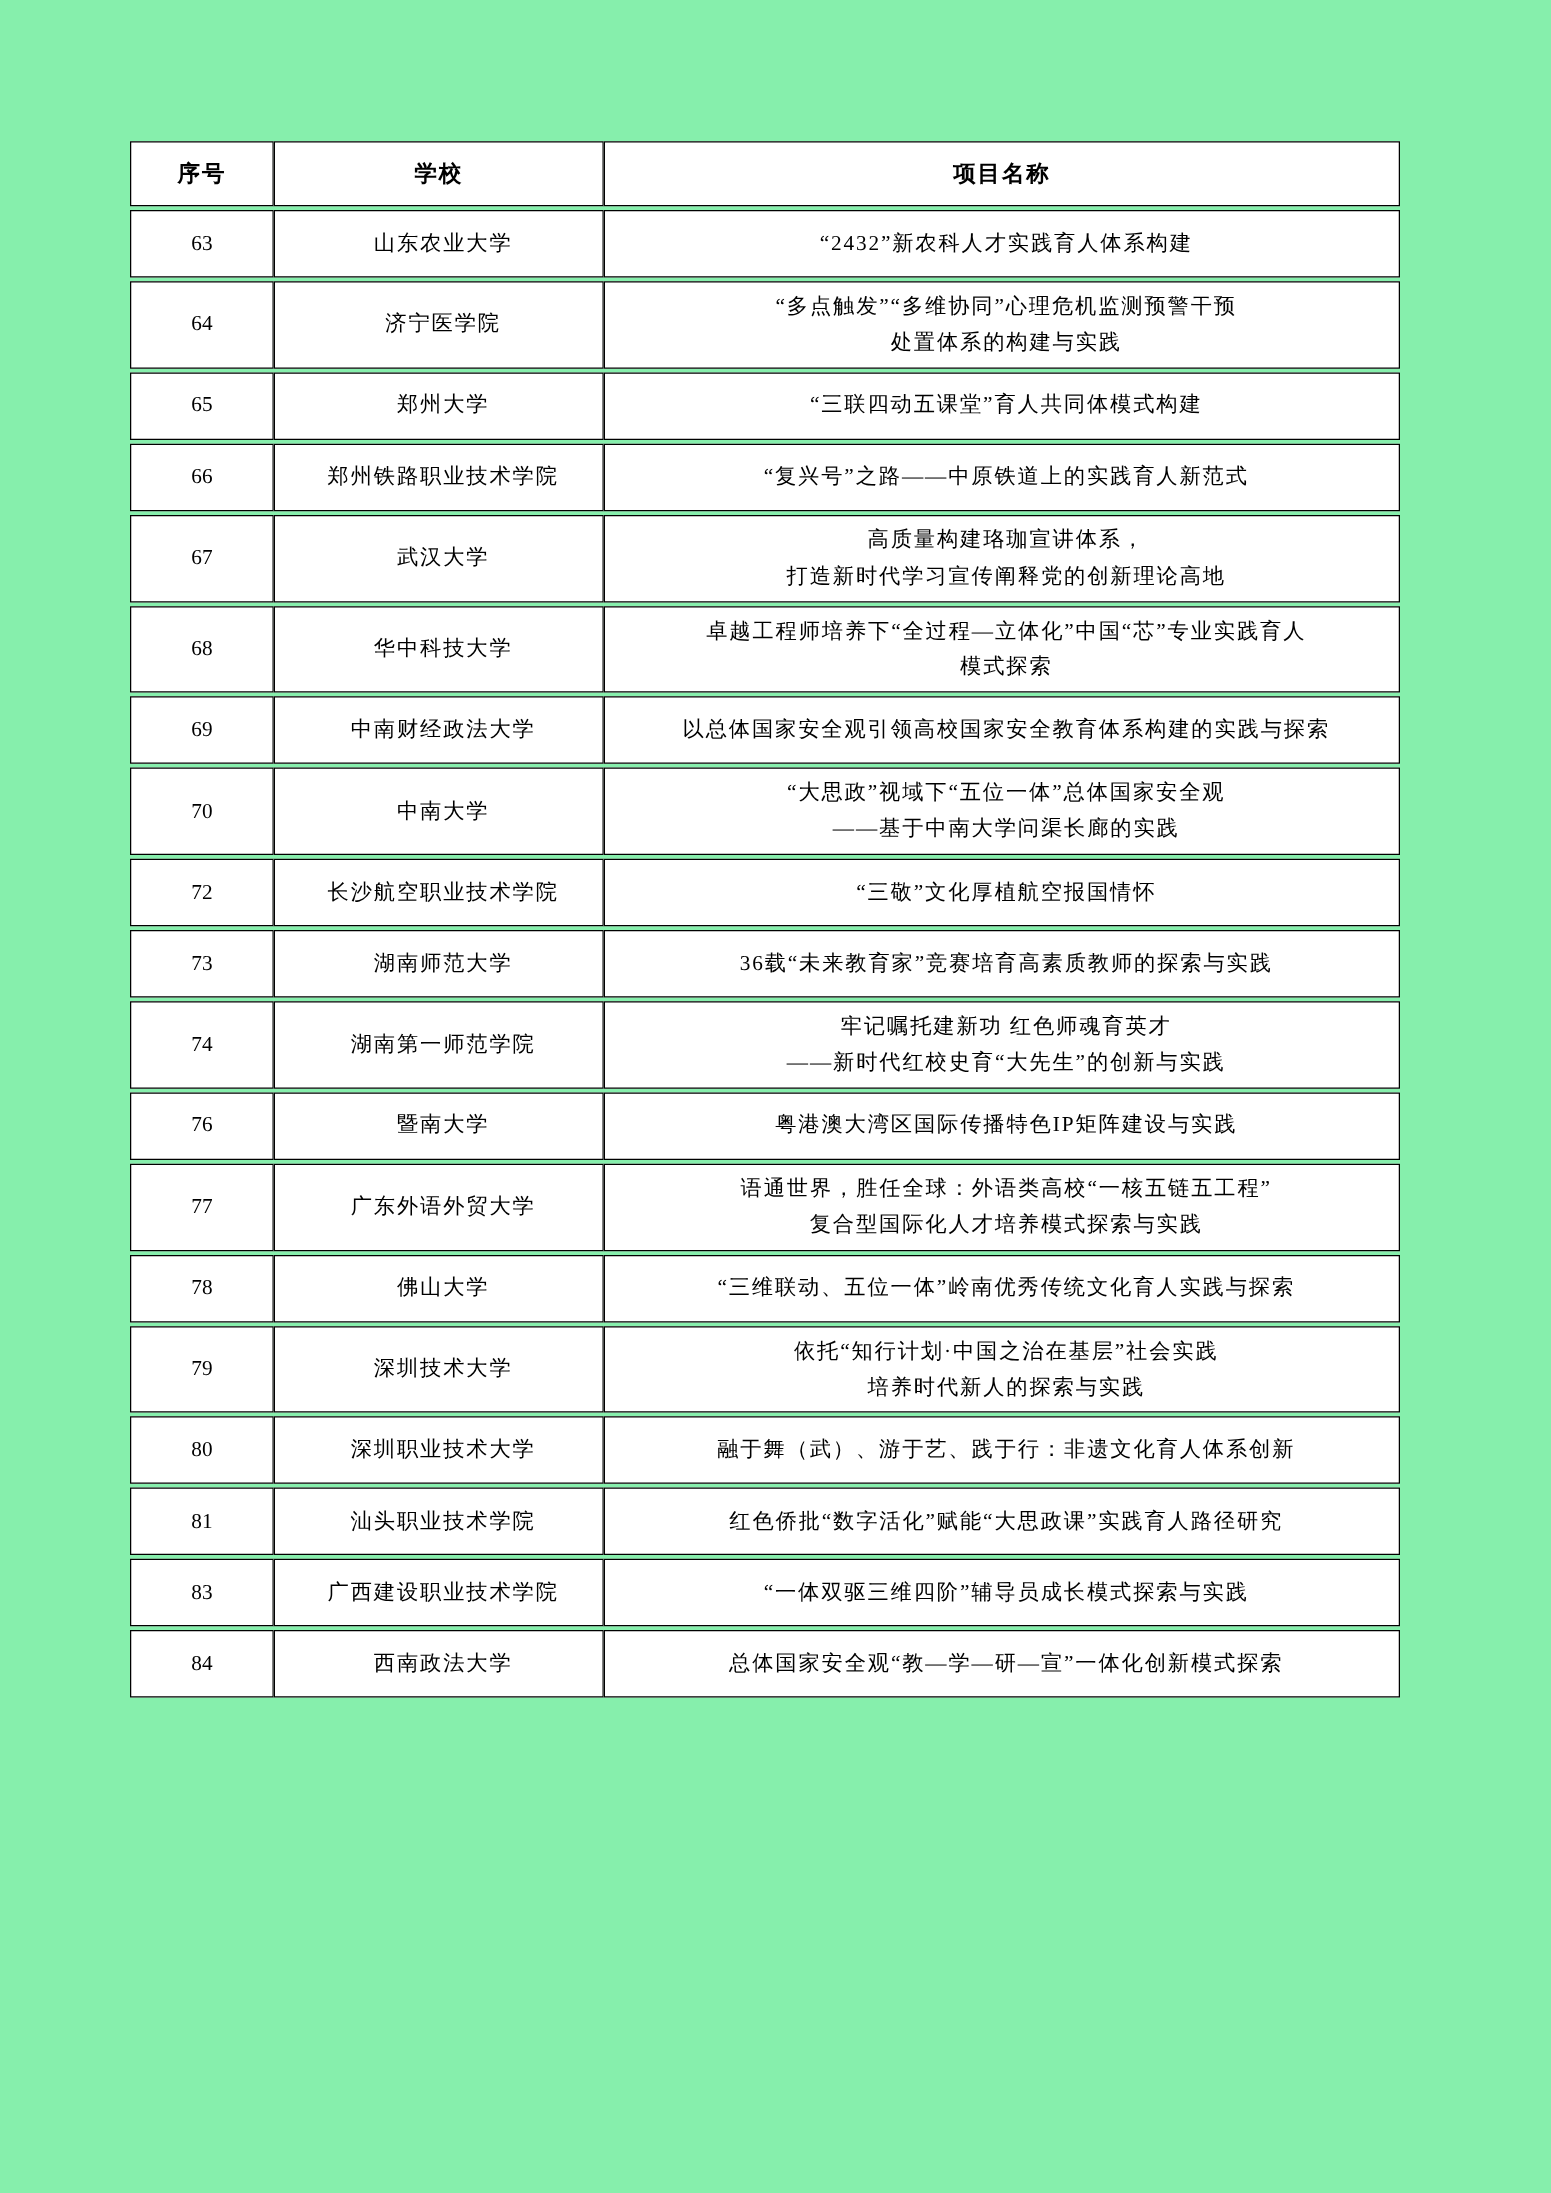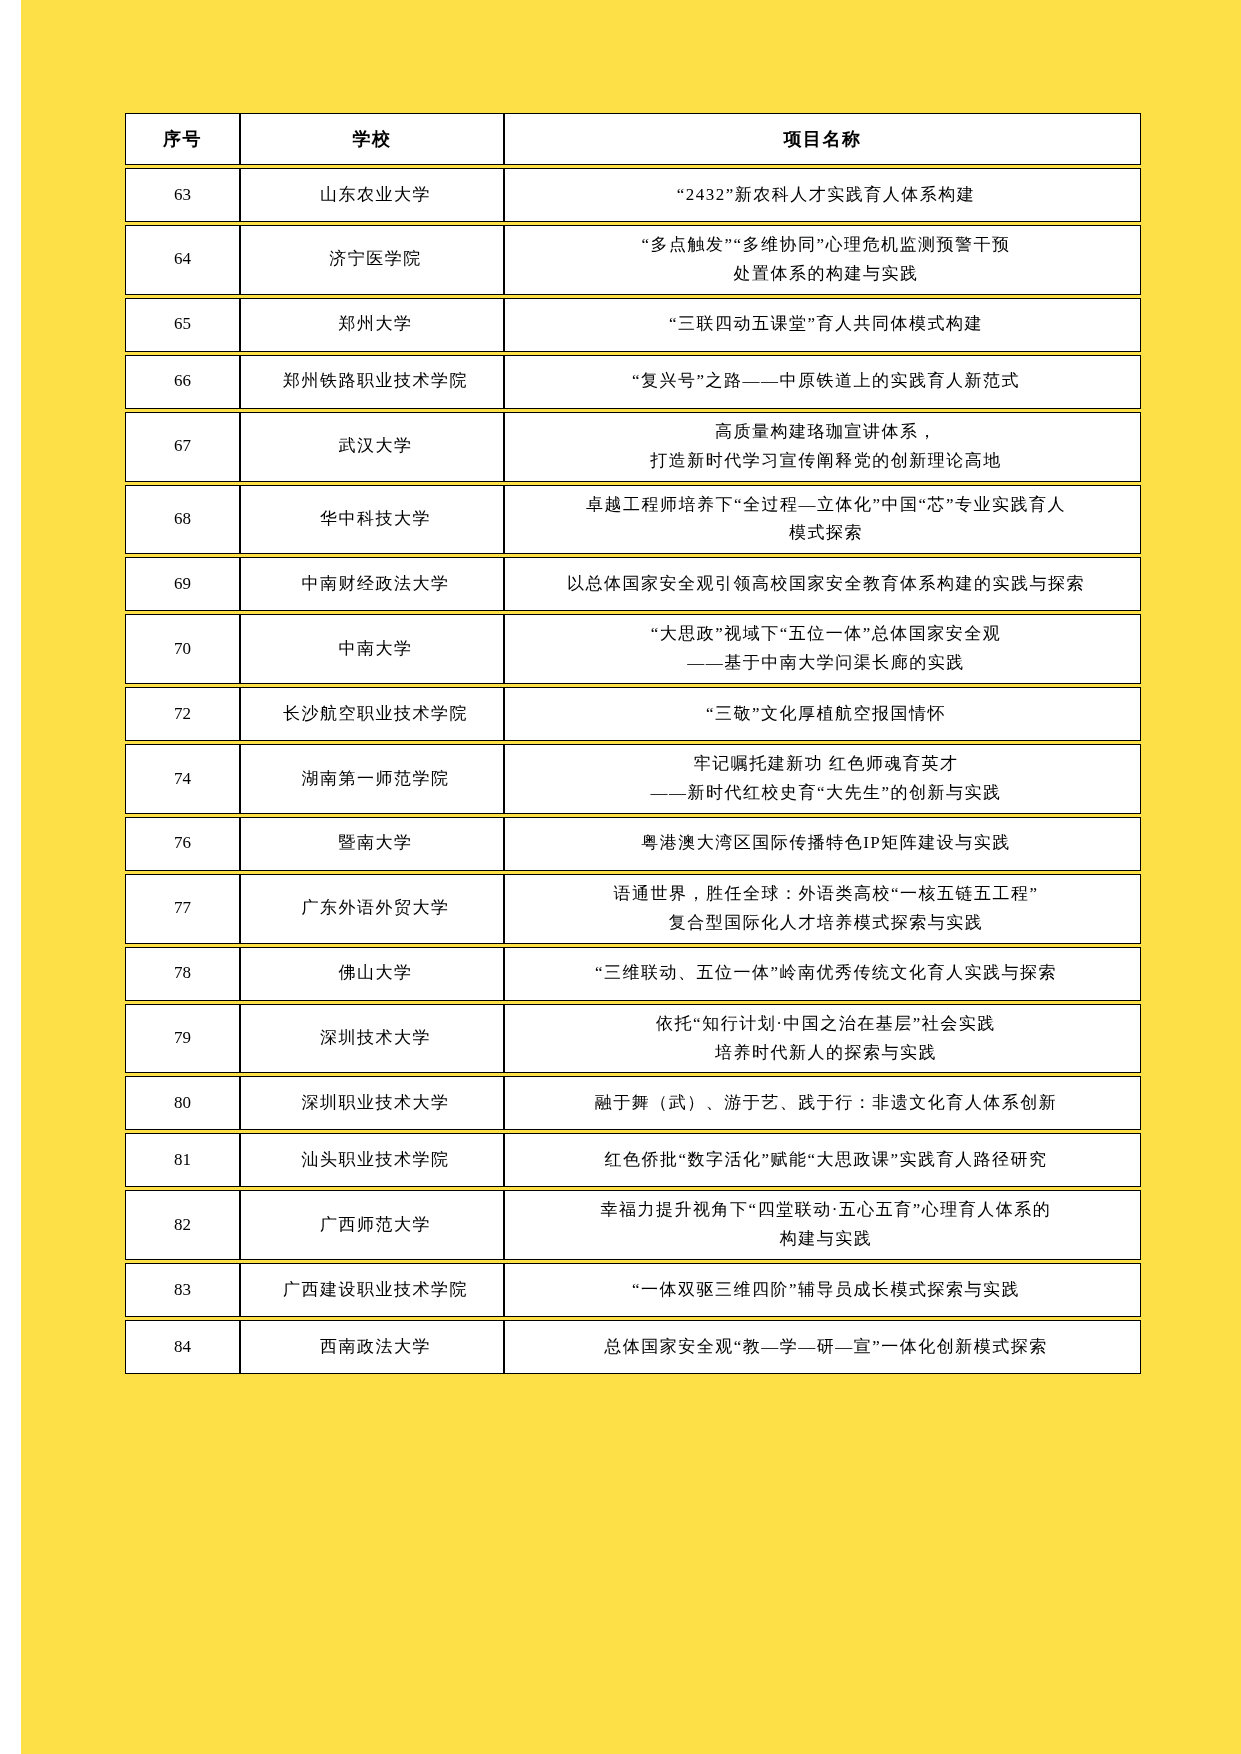--- a/index.html
+++ b/index.html
@@ -11,22 +11,21 @@
   body {
     position: relative;
     width: 1241px;
     height: 1754px;
     font-family: "Liberation Serif", "DejaVu Serif", serif;
     color: #000000;
   }
   .page {
     position: absolute;
     inset: 0;
-    background: #fde047;
-    margin-left: 21px;
+    background: #86efac;
   }
   table.doc-table {
     position: absolute;
     left: 104px;
     top: 110px;
     width: 1016px;
     border-collapse: separate;
     border-spacing: 0 3px;
     table-layout: fixed;
   }
@@ -122,20 +121,25 @@
 ——基于中南大学问渠长廊的实践</td>
   </tr>
 
 
   <tr>
     <td class="serial-cell">72</td>
     <td class="school-cell">长沙航空职业技术学院</td>
     <td class="project-cell">“三敬”文化厚植航空报国情怀</td>
   </tr>
 
+  <tr>
+    <td class="serial-cell">73</td>
+    <td class="school-cell">湖南师范大学</td>
+    <td class="project-cell">36载“未来教育家”竞赛培育高素质教师的探索与实践</td>
+  </tr>
 
   <tr>
     <td class="serial-cell">74</td>
     <td class="school-cell">湖南第一师范学院</td>
     <td class="project-cell">牢记嘱托建新功 红色师魂育英才
 ——新时代红校史育“大先生”的创新与实践</td>
   </tr>
 
 
   <tr>
@@ -169,26 +173,20 @@
     <td class="school-cell">深圳职业技术大学</td>
     <td class="project-cell">融于舞（武）、游于艺、践于行：非遗文化育人体系创新</td>
   </tr>
 
   <tr>
     <td class="serial-cell">81</td>
     <td class="school-cell">汕头职业技术学院</td>
     <td class="project-cell">红色侨批“数字活化”赋能“大思政课”实践育人路径研究</td>
   </tr>
 
-  <tr>
-    <td class="serial-cell">82</td>
-    <td class="school-cell">广西师范大学</td>
-    <td class="project-cell">幸福力提升视角下“四堂联动·五心五育”心理育人体系的
-构建与实践</td>
-  </tr>
 
   <tr>
     <td class="serial-cell">83</td>
     <td class="school-cell">广西建设职业技术学院</td>
     <td class="project-cell">“一体双驱三维四阶”辅导员成长模式探索与实践</td>
   </tr>
 
   <tr>
     <td class="serial-cell">84</td>
     <td class="school-cell">西南政法大学</td>

